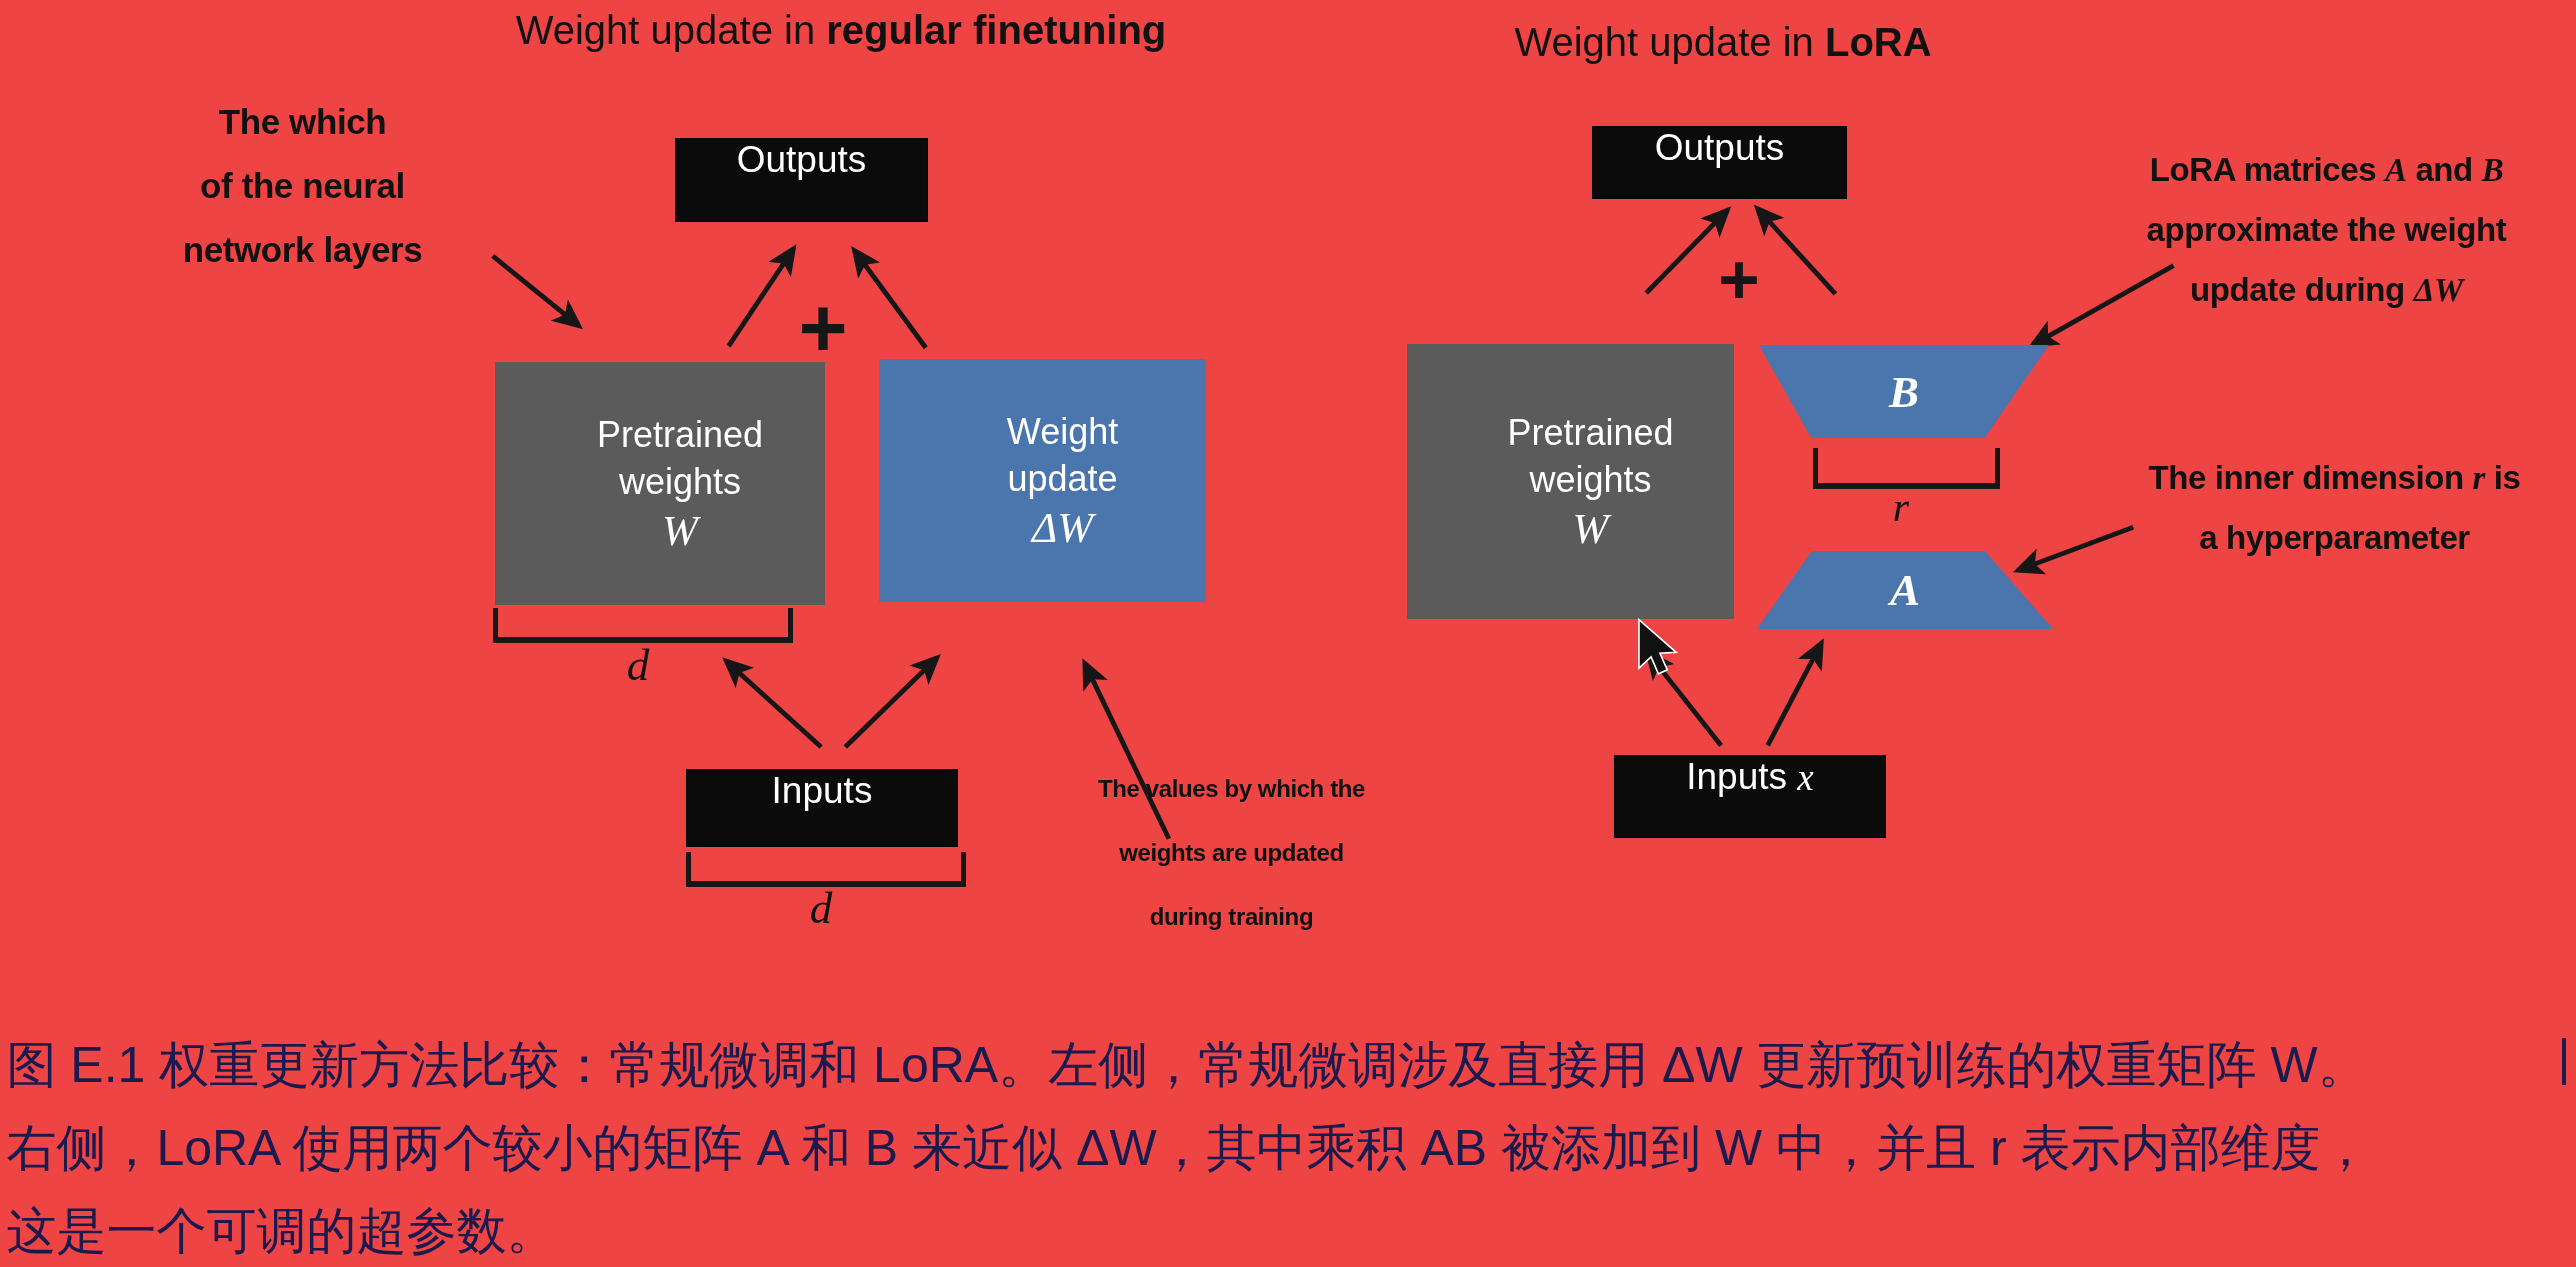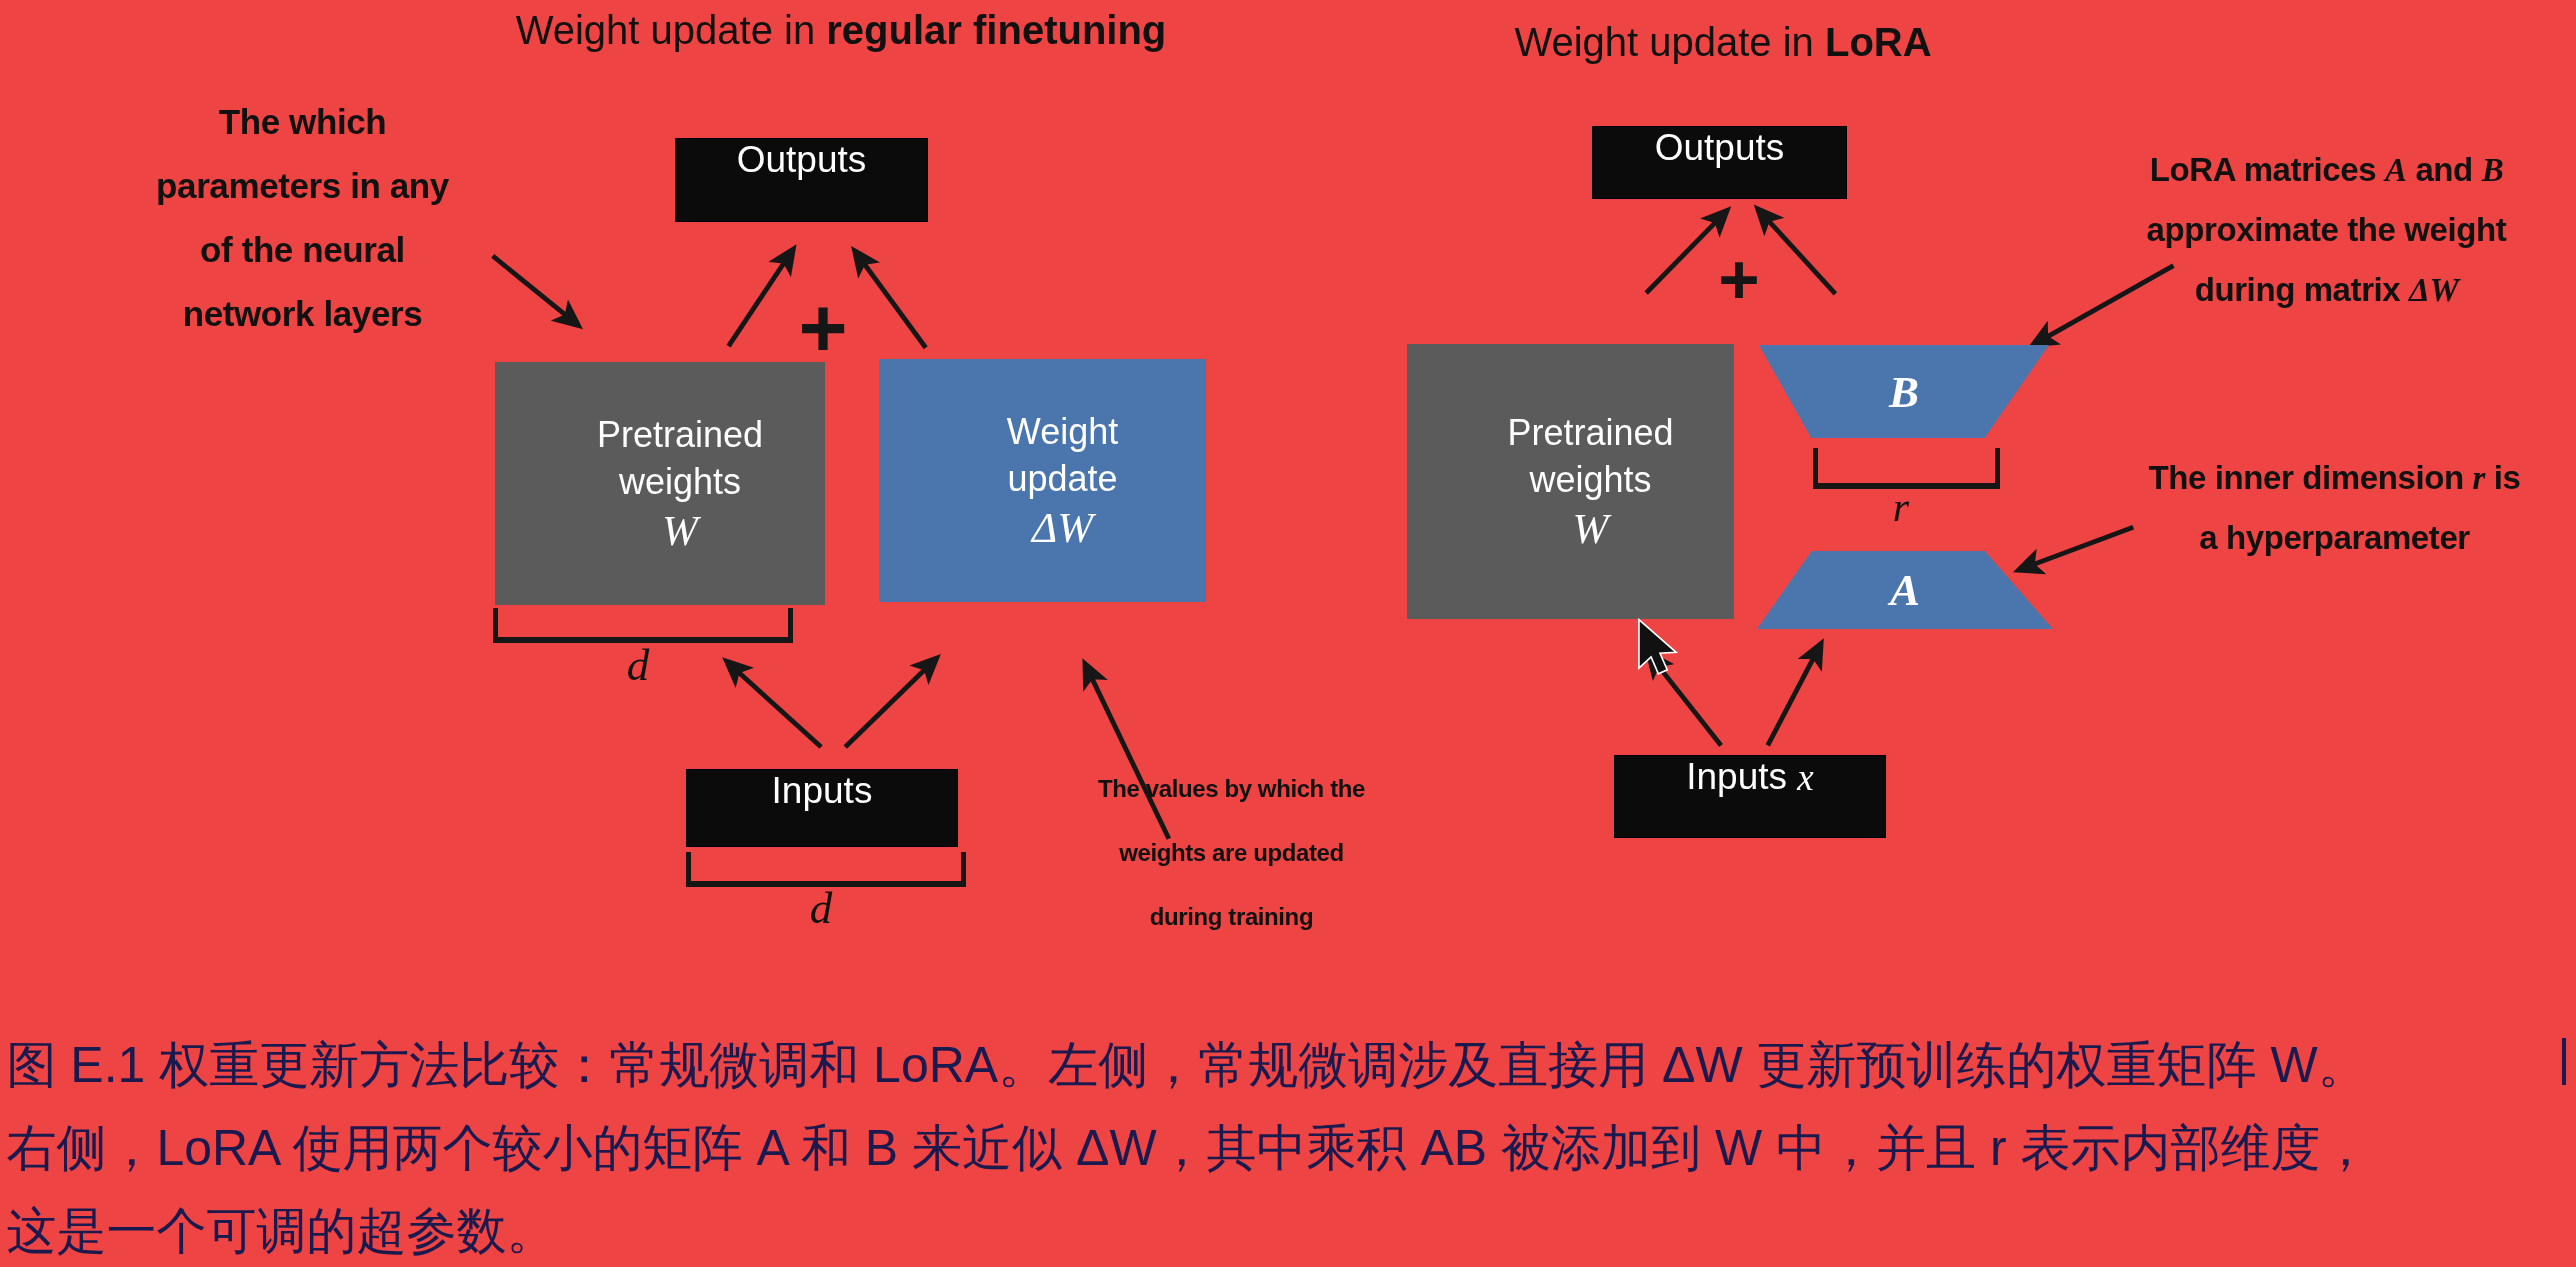--- a/index.html
+++ b/index.html
@@ -103,21 +103,20 @@
       <line x1="2138" y1="926" x2="2048" y2="812" marker-end="url(#ah)"></line>
       <line x1="2196" y1="926" x2="2262" y2="800" marker-end="url(#ah)"></line>
     </g>
   </svg>
 
   <div class="title panel-title-left"><span>Weight update in </span><b>regular finetuning</b></div>
   <div class="title panel-title-right"><span>Weight update in </span><b>LoRA</b></div>
 
   <div class="ann ann-weights">
       <div>The which</div>
-      <div>parameters in any</div>
       <div>of the neural</div>
       <div>network layers</div>
     </div>
   <div class="ann ann-values">
       <div>The values by which the</div>
       <div>weights are updated</div>
       <div>during training</div>
     </div>
 
   <div class="io-box outputs-left">
@@ -166,21 +165,21 @@
       <span class="math">A</span>
     </div>
 
   <div class="io-box inputs-right">
     <span>Inputs</span>&nbsp;<span class="math">x</span>
   </div>
 
   <div class="ann ann-lora">
     <div><span>LoRA matrices </span><span class="math">A</span><span> and </span><span class="math">B</span></div>
     <div><span>approximate the weight</span></div>
-    <div><span>during matrix </span><span class="math">ΔW</span></div>
+    <div><span>update during </span><span class="math">ΔW</span></div>
   </div>
   <div class="ann ann-rank">
     <div><span>The inner dimension </span><span class="math">r</span><span> is</span></div>
     <div><span>a hyperparameter</span></div>
   </div>
 
   <svg class="cursor-svg" width="52" height="68" viewBox="0 0 32 42">
     <path d="M3 1 L3 31 L10.5 24 L15 34.5 L20.5 32 L16 21.8 L26 21.2 Z" fill="#111" stroke="#fff" stroke-width="1"></path>
   </svg>
 

